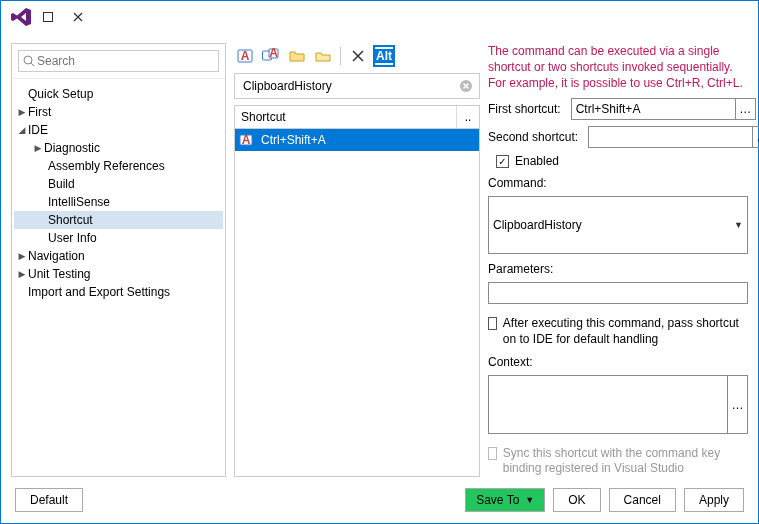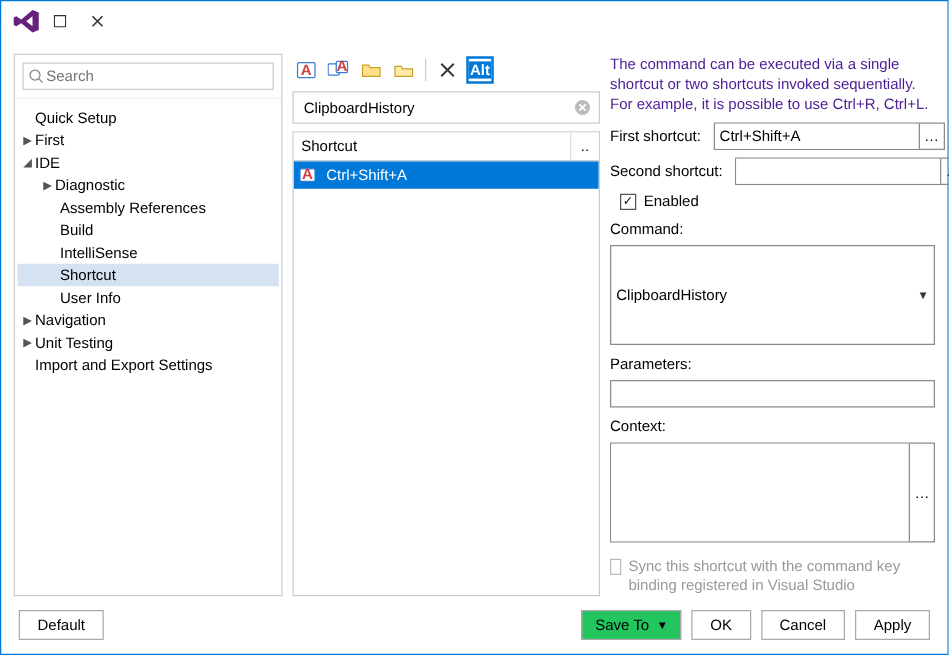--- a/index.html
+++ b/index.html
@@ -31,21 +31,21 @@
   .list-header { display:flex; border-bottom:1px solid #ccc; background:#fff; }
   .list-header .hcell { padding:4px 6px; border-right:1px solid #ddd; }
   .hcell.main { flex:1; }
   .hcell.dots { width:22px; text-align:center; border-right:none; }
   .list-body { flex:1; overflow:auto; }
   .list-row { display:flex; align-items:center; height:22px; }
   .list-row.sel { background:#0078d7; color:#fff; }
   .row-icon { width:22px; display:flex; justify-content:center; }
   .row-text { flex:1; padding:0 4px; }
   .col-right { width:260px; display:flex; flex-direction:column; gap:6px; }
-  .desc { color:#4c1d95; line-height:1.35; }
+  .desc { color:#be185d; line-height:1.35; }
   .form-row { display:flex; align-items:center; gap:10px; }
   .form-row label { white-space:nowrap; }
   .text-input { flex:1; display:flex; border:1px solid #8a8a8a; height:22px; }
   .text-input input { flex:1; border:none; outline:none; padding:0 4px; }
   .text-input .dots { width:20px; border-left:1px solid #8a8a8a; display:flex; align-items:center; justify-content:center; cursor:pointer; }
   .checkbox-row { display:flex; align-items:flex-start; gap:6px; }
   .checkbox-row .box { width:13px; height:13px; border:1px solid #555; margin-top:1px; background:#fff; display:flex; align-items:center; justify-content:center; font-size:10px; }
   .checkbox-row.disabled { color:#999; }
   .checkbox-row.disabled .box { border-color:#bbb; }
   .combo { flex:1; border:1px solid #8a8a8a; height:22px; display:flex; align-items:center; padding:0 4px; justify-content:space-between; }
@@ -237,20 +237,24 @@
 
       <div class="section-label">Command:</div>
       <div class="combo">
         <span>ClipboardHistory</span>
         <span class="arrow">▼</span>
       </div>
 
       <div class="section-label">Parameters:</div>
       <input class="param-box" value="" style="">
 
+      <div class="checkbox-row" style="margin-top:6px;">
+        <div class="box"></div>
+        <span style="line-height:1.3">After executing this command, pass shortcut on to IDE for default handling</span>
+      </div>
 
       <div class="section-label">Context:</div>
       <div class="text-input">
         <input value="" style="">
         <div class="dots">…</div>
       </div>
 
       <div class="checkbox-row disabled" style="margin-top:6px;">
         <div class="box"></div>
         <span style="line-height:1.3">Sync this shortcut with the command key binding registered in Visual Studio</span>

